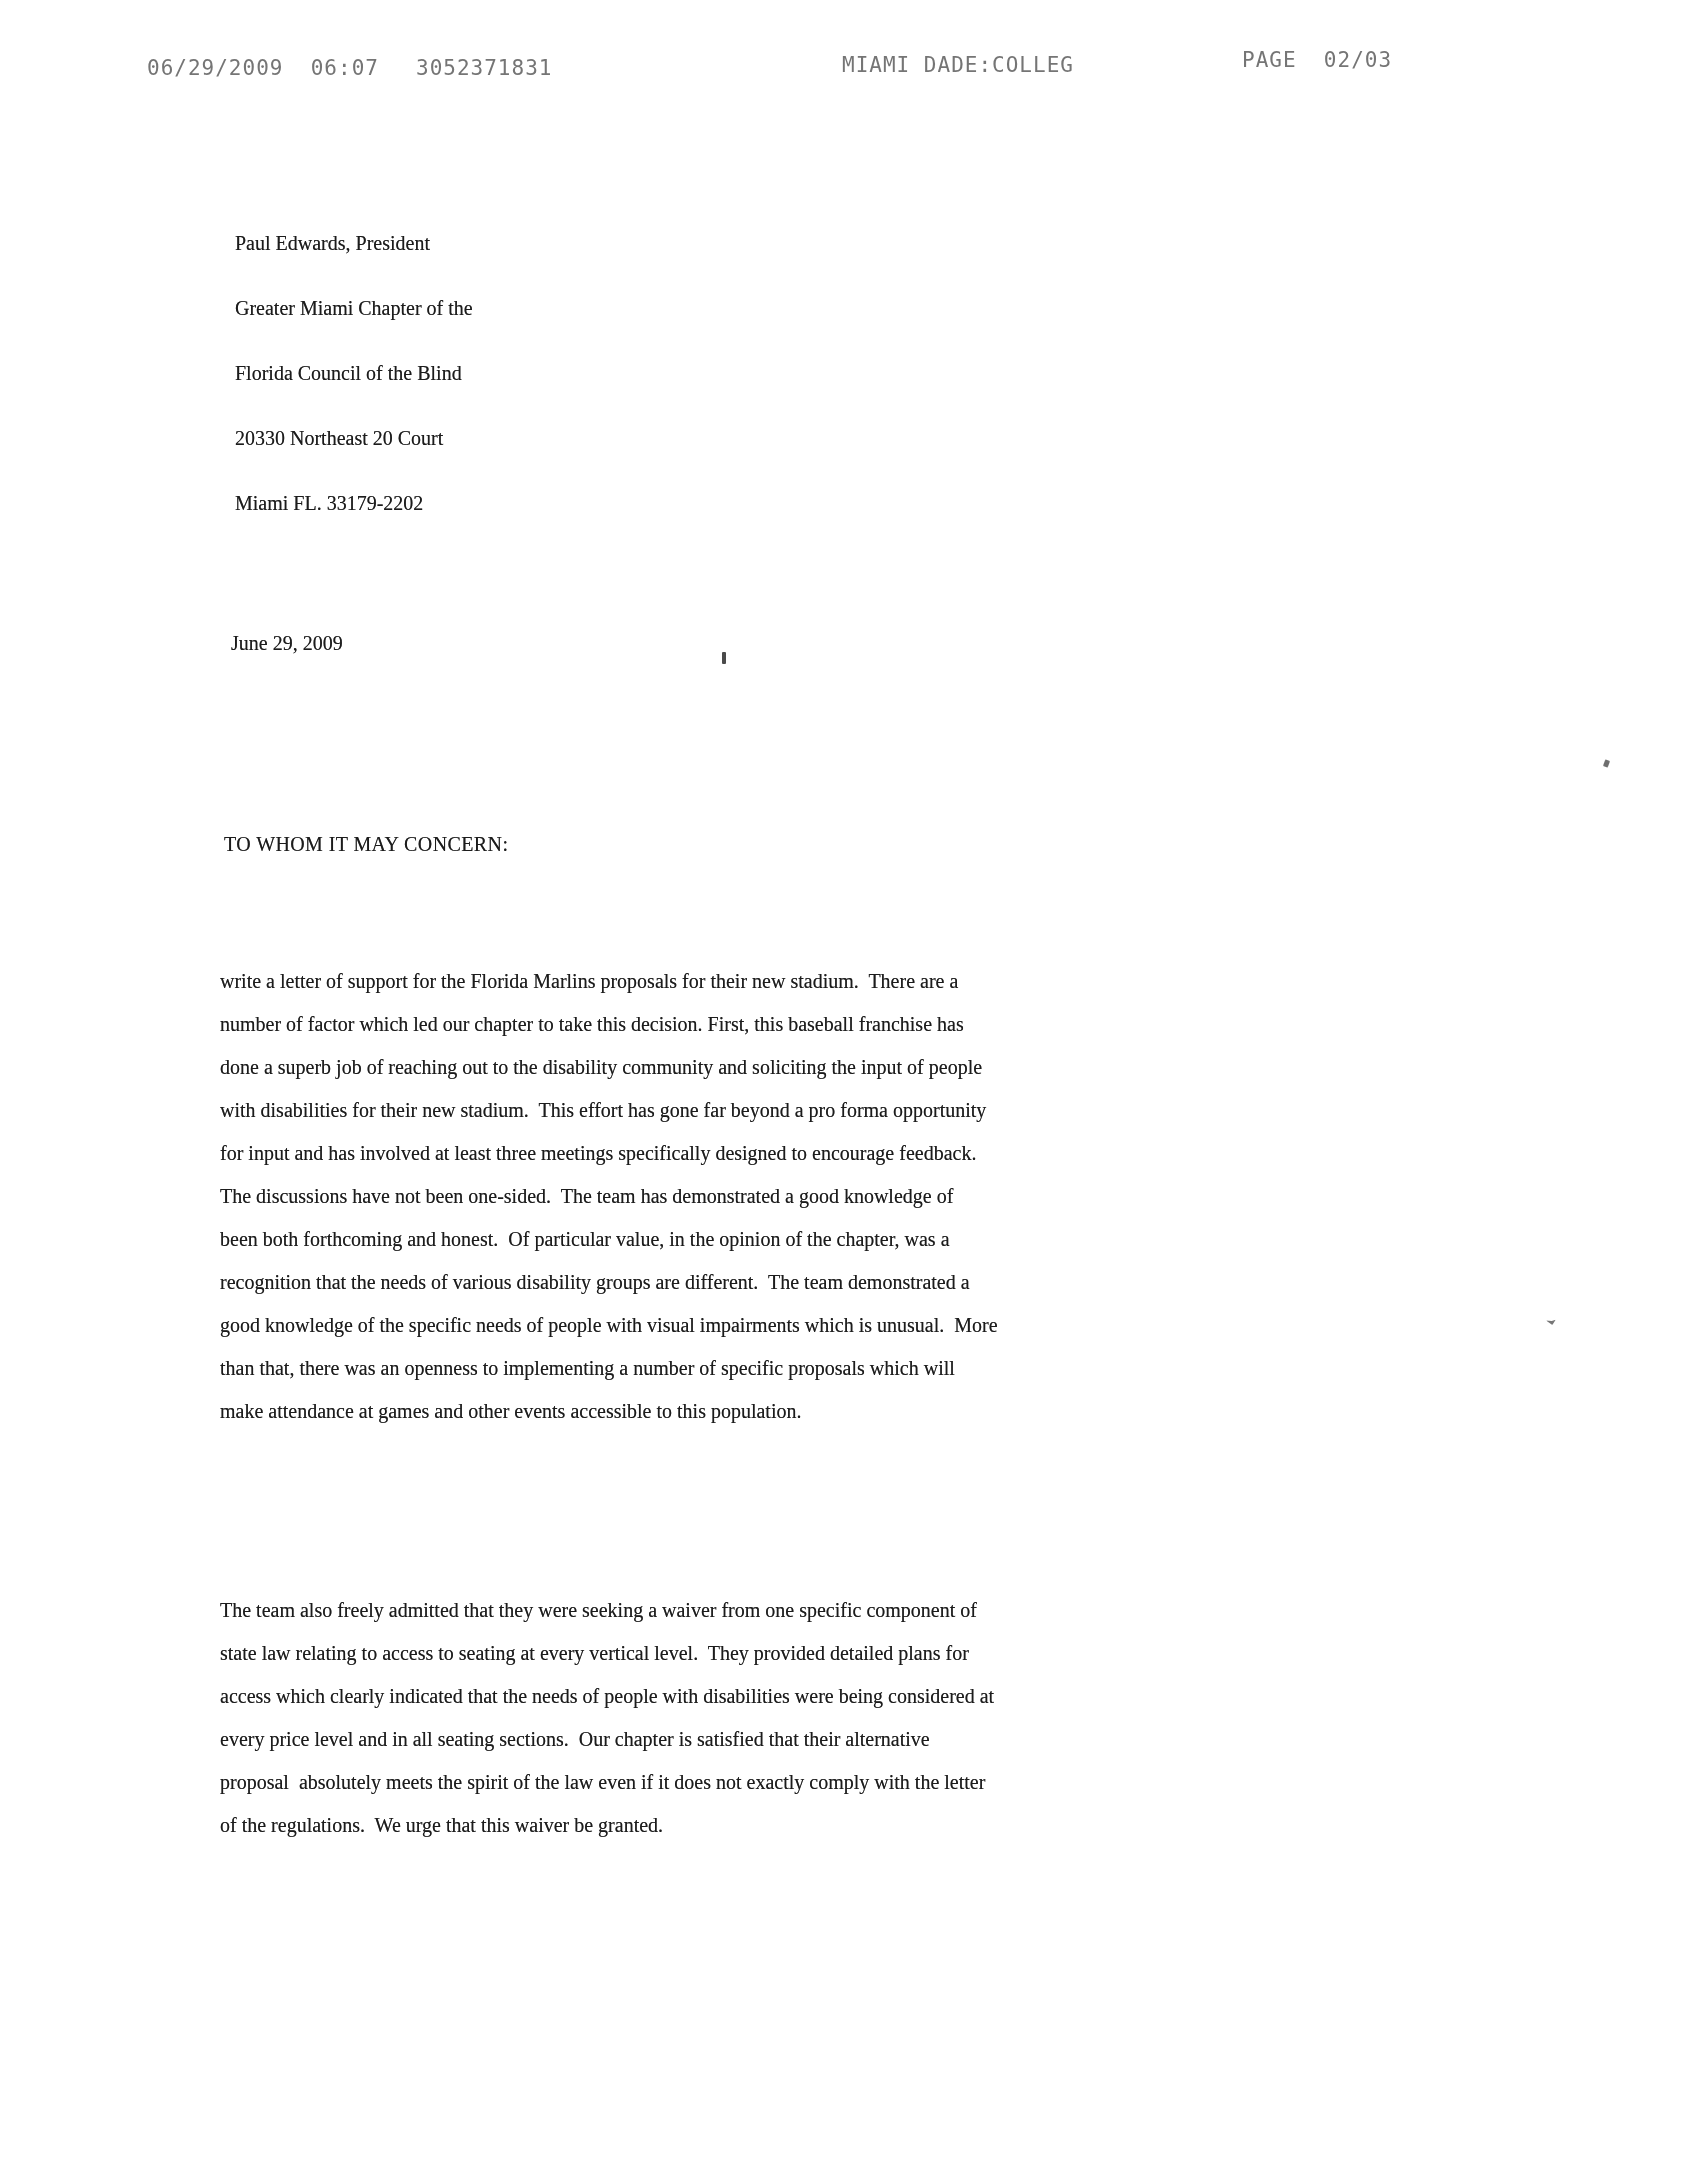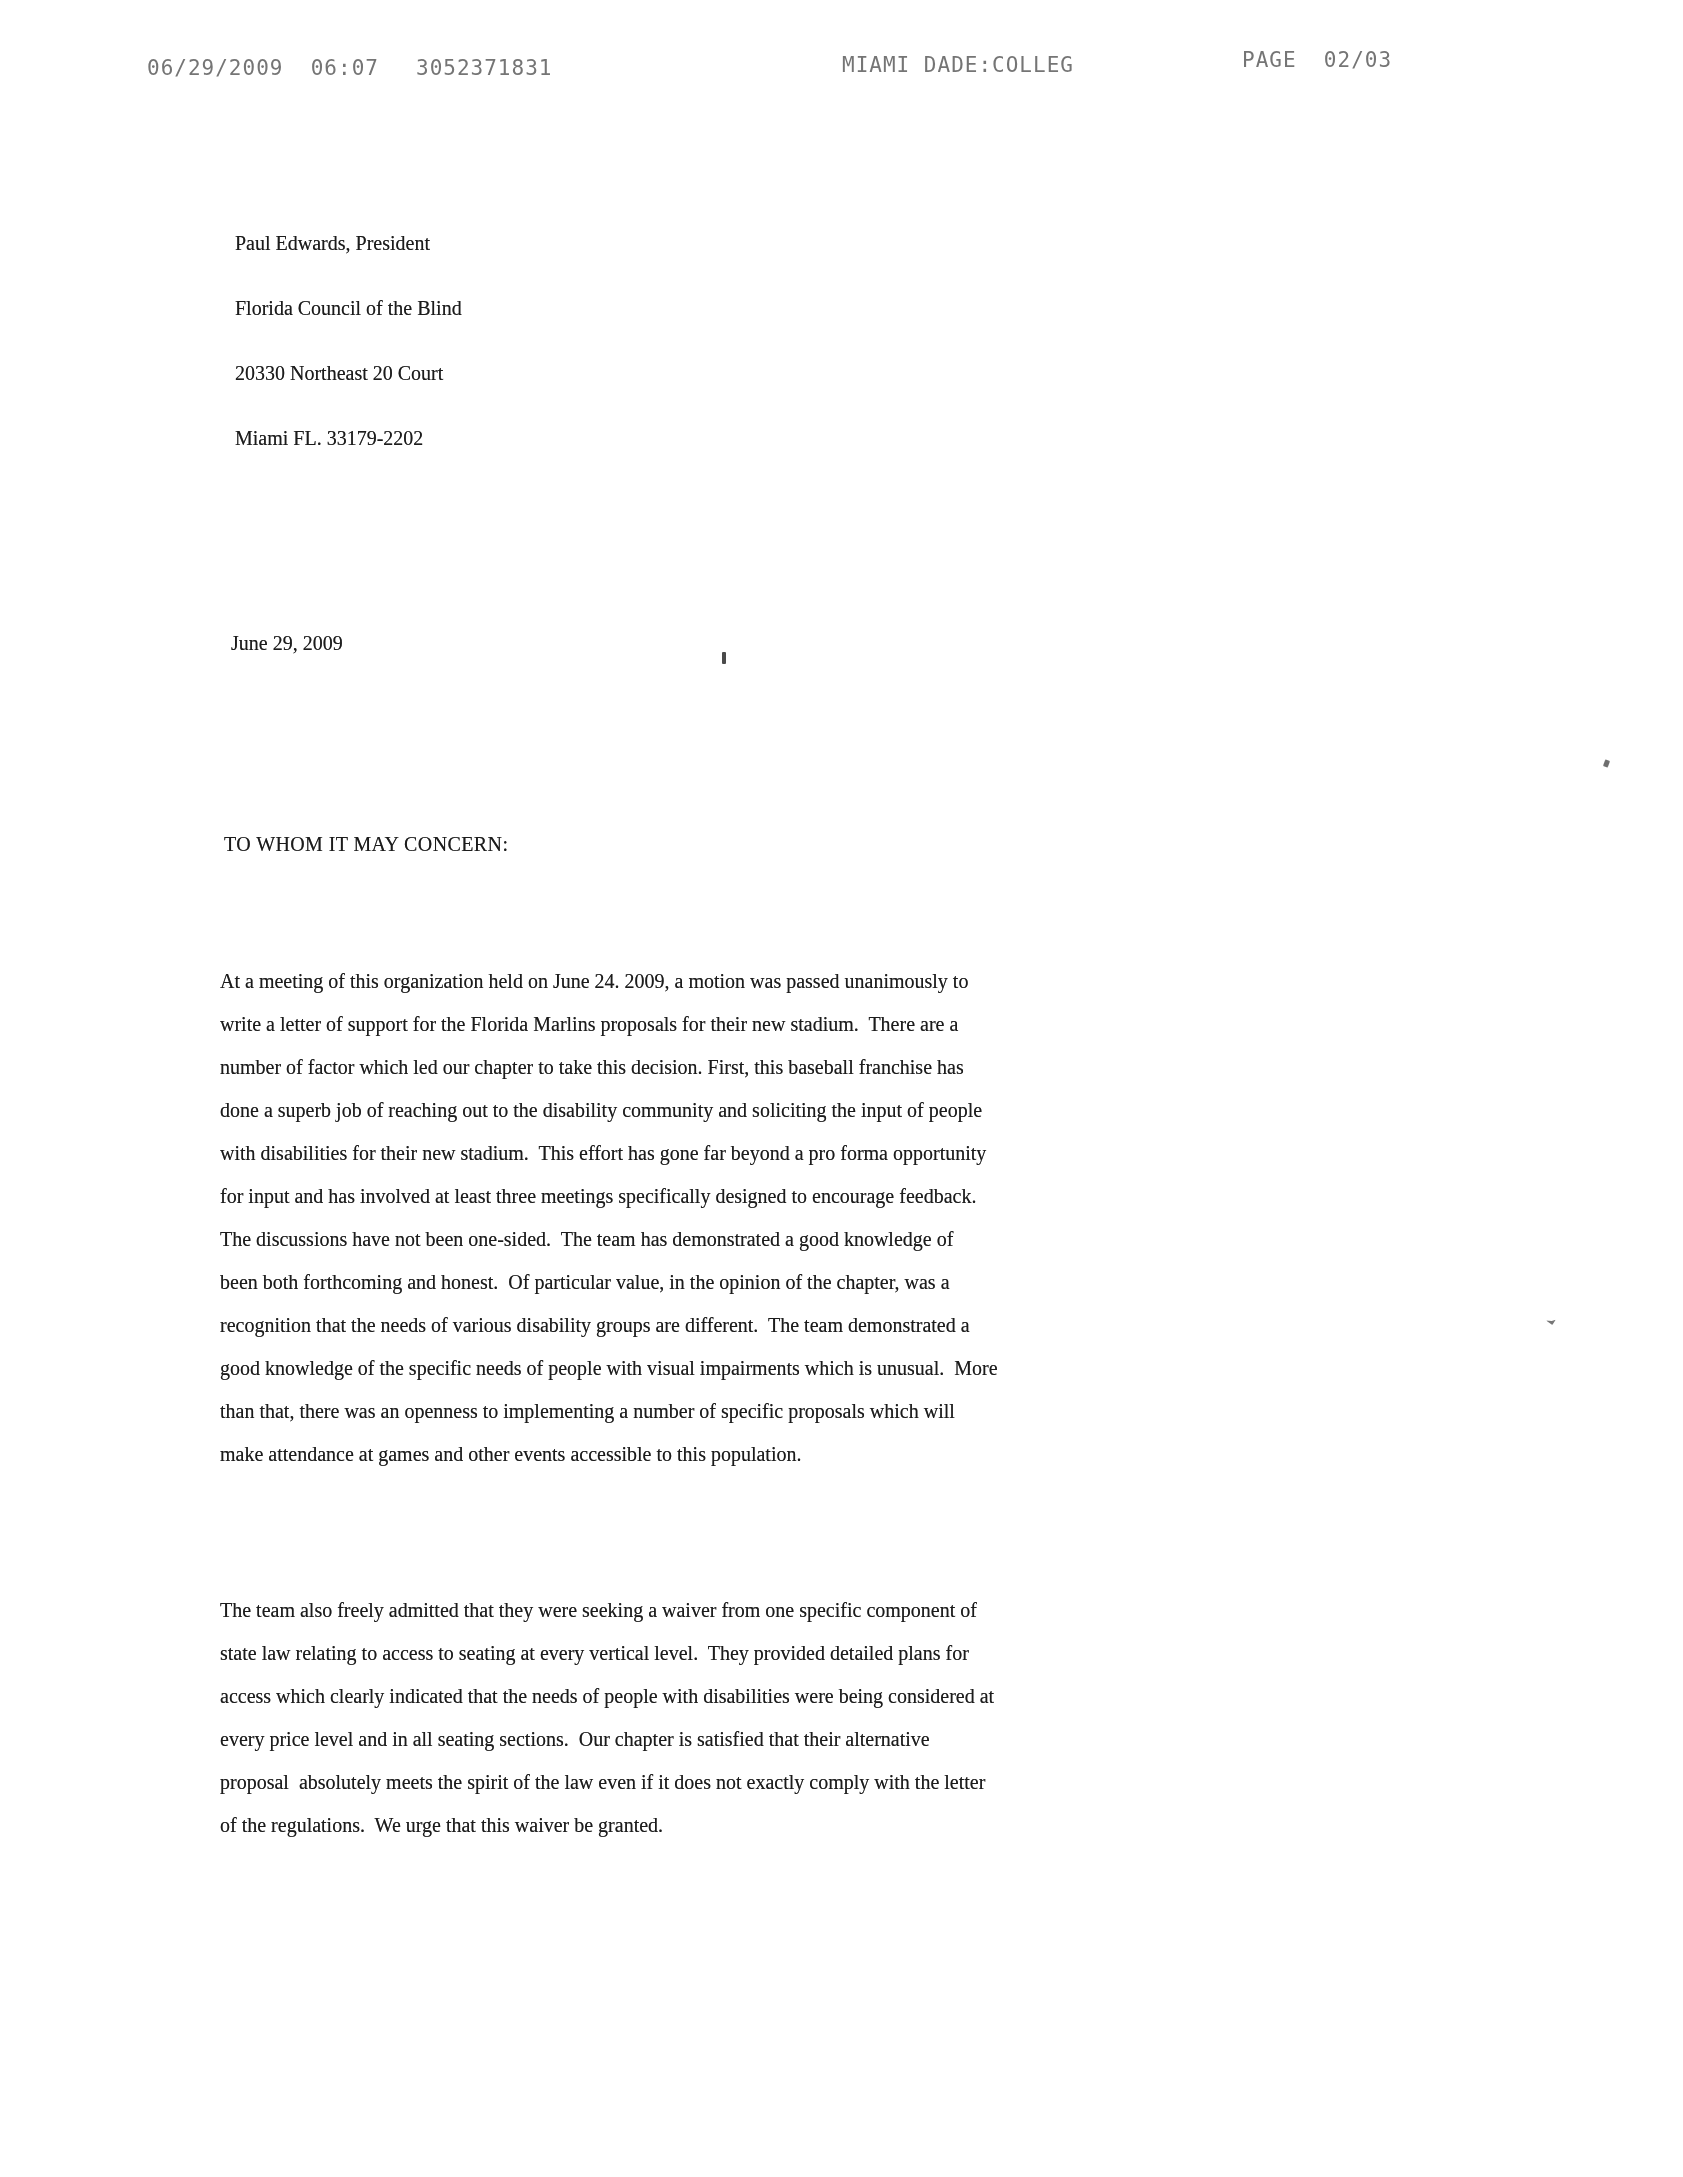--- a/index.html
+++ b/index.html
@@ -64,31 +64,31 @@
 
   <div class="fax-header">
     <span class="fax-datetime">06/29/2009  06:07</span>
     <span class="fax-number">3052371831</span>
     <span class="fax-sender">MIAMI DADE:COLLEG</span>
     <span class="fax-page">PAGE  02/03</span>
   </div>
 
   <div class="scan-text address-block">
     <div class="line">Paul Edwards, President</div>
+    <div class="line">Greater Miami Chapter of the</div>
     <div class="line">Florida Council of the Blind</div>
     <div class="line">20330 Northeast 20 Court</div>
     <div class="line">Miami FL. 33179-2202</div>
   </div>
 
   <div class="scan-text date-line">June 29, 2009</div>
 
   <div class="scan-text salutation">TO WHOM IT MAY CONCERN:</div>
 
   <div class="scan-text para para-1">
-    <div class="line">At a meeting of this organization held on June 24. 2009, a motion was passed unanimously to</div>
     <div class="line">write a letter of support for the Florida Marlins proposals for their new stadium.  There are a</div>
     <div class="line">number of factor which led our chapter to take this decision. First, this baseball franchise has</div>
     <div class="line">done a superb job of reaching out to the disability community and soliciting the input of people</div>
     <div class="line">with disabilities for their new stadium.  This effort has gone far beyond a pro forma opportunity</div>
     <div class="line">for input and has involved at least three meetings specifically designed to encourage feedback.</div>
     <div class="line">The discussions have not been one-sided.  The team has demonstrated a good knowledge of</div>
     <div class="line">been both forthcoming and honest.  Of particular value, in the opinion of the chapter, was a</div>
     <div class="line">recognition that the needs of various disability groups are different.  The team demonstrated a</div>
     <div class="line">good knowledge of the specific needs of people with visual impairments which is unusual.  More</div>
     <div class="line">than that, there was an openness to implementing a number of specific proposals which will</div>

